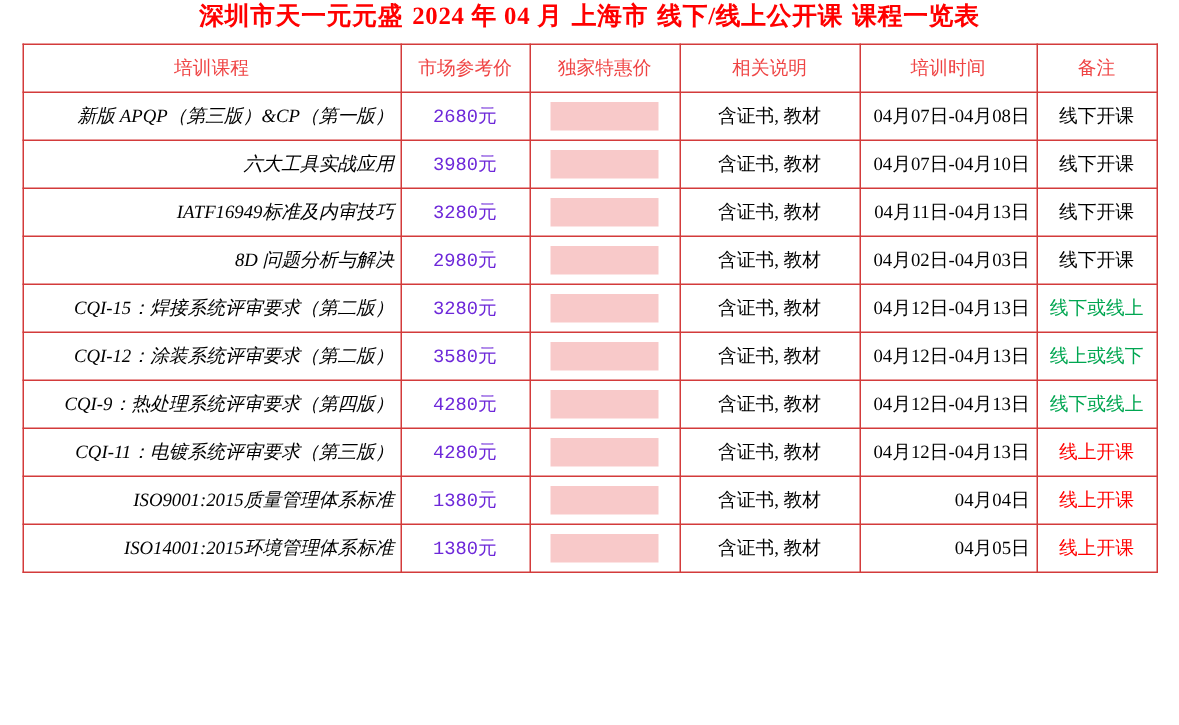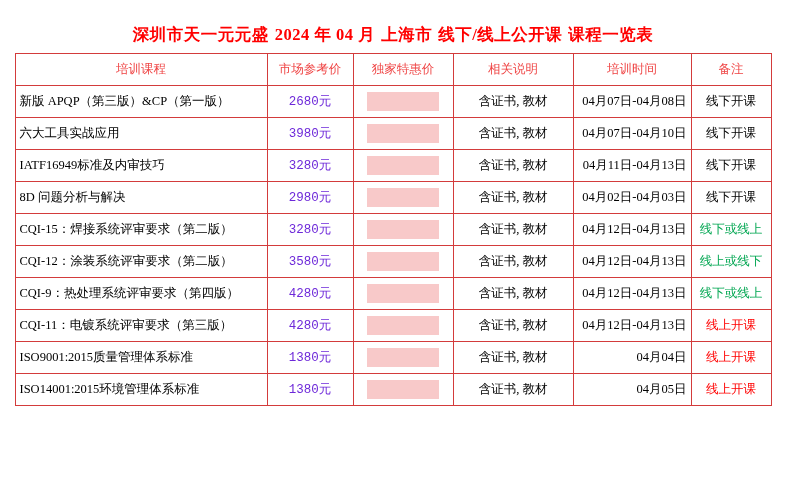--- a/index.html
+++ b/index.html
@@ -19,21 +19,21 @@
     width: 786px;
     height: 483px;
     box-sizing: border-box;
   }
   .title {
     text-align: center;
     color: #ff0000;
     font-size: 16.5px;
     font-weight: bold;
     letter-spacing: 0.5px;
-    padding-top: 24px;
+    padding-top: 0;
     padding-bottom: 7px;
     white-space: nowrap;
     font-family: "Liberation Serif", serif;
   }
   .title .seg {
     margin: 0 3px;
   }
   table.course-table {
     border-collapse: collapse;
     width: 756px;
@@ -58,25 +58,26 @@
     font-family: "Liberation Serif", serif;
   }
   .col-course  { width: 252px; }
   .col-price   { width: 86px; }
   .col-special { width: 100px; }
   .col-desc    { width: 120px; }
   .col-time    { width: 118px; }
   .col-remark  { width: 80px; }
 
   td.c-course {
-    text-align: left;
+    text-align: right;
     padding-left: 6px;
     white-space: nowrap;
     font-family: "Liberation Serif", serif;
     font-size: 12.5px;
+    font-style: italic;
   }
   td.c-price {
     text-align: center;
     color: #6d28d9;
     font-size: 13px;
     font-family: Liberation Mono, monospace;
   }
   td.c-special {
     text-align: center;
     position: relative;

